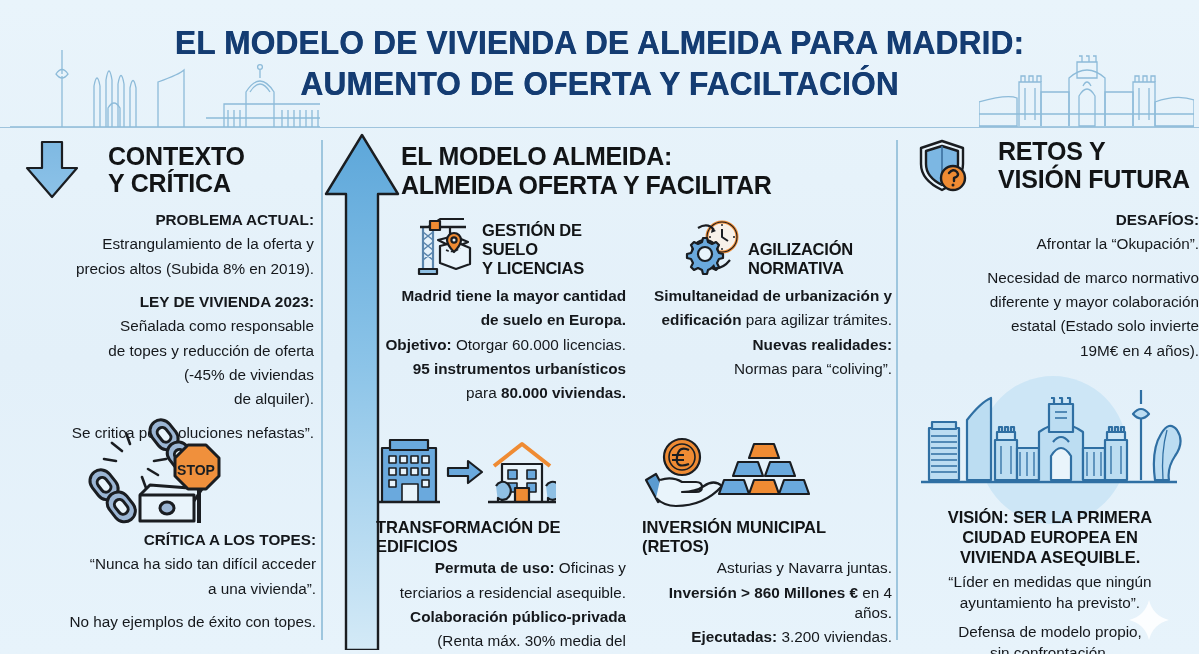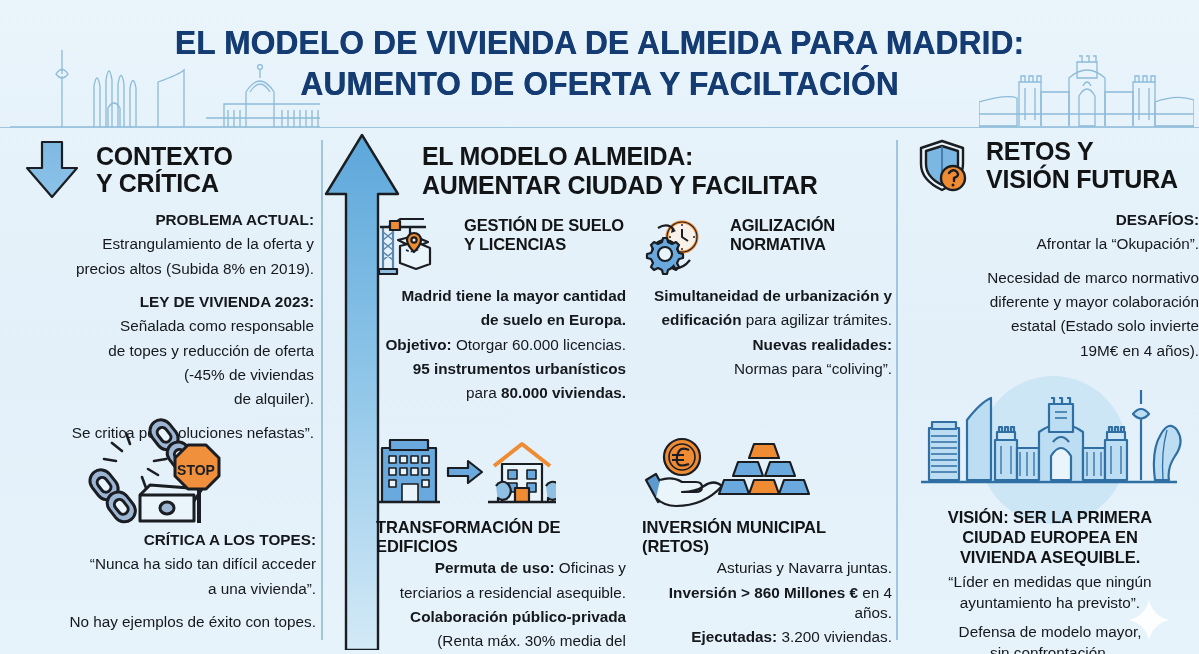--- a/index.html
+++ b/index.html
@@ -30,36 +30,36 @@
   .col { position:absolute; top:128px; }
   .col-left  { left:0;    width:322px; height:526px; }
   .col-mid   { left:322px;width:575px; height:526px; }
   .col-right { left:897px;width:274px; height:526px; }
 
   .vdiv { position:absolute; top:140px; width:2px; height:500px; background:#9ec6de; }
   .vdiv.v1 { left:321px; }
   .vdiv.v2 { left:896px; }
 
   
-  .colhead { display:flex; align-items:center; gap:16px; }
+  .colhead { display:flex; align-items:center; gap:28px; }
   .colhead h2 {
     font-size:25px; font-weight:bold; color:#121416; line-height:1.1;
     letter-spacing:-0.2px;
   }
 
   
   .txt { color:#15181c; font-size:15.3px; line-height:1.33;text-align:right; }
   .txt p { margin-bottom:4px; }
   .txt b, .txt strong { font-weight:bold; }
   .gap { height:9px; }
 
   .secthead { font-size:16.5px; font-weight:bold; color:#121416; line-height:1.14; letter-spacing:-0.1px; }
 
   
-  .iconhead { display:flex; align-items:flex-start; gap:26px; margin-bottom:8px; }
+  .iconhead { display:flex; align-items:flex-end; gap:4px; margin-bottom:8px;padding-left:40px; }
   .iconhead h3 { font-size:16.5px; font-weight:bold; color:#121416; line-height:1.15; letter-spacing:-0.2px; }
 
   .center { text-align:center;margin-top:20px; }
 
   
   .arrow-down { width:56px; height:60px; flex:0 0 auto; }
   .arrow-up-big { position:absolute; left:323px; top:132px; width:78px; height:518px; }
 
   .mid-grid { position:absolute; left:54px; top:88px; width:520px; }
   .mid-row { display:flex; gap:16px; }
@@ -219,24 +219,24 @@
         <stop offset="0%" stop-color="#5da7da"></stop>
         <stop offset="45%" stop-color="#8cc4e8"></stop>
         <stop offset="100%" stop-color="#d4eaf7"></stop>
       </linearGradient>
     </defs>
     <path d="M39 3 L75 62 H55 V518 H23 V62 H3 Z" fill="url(#gup)" stroke="#1a1d21" stroke-width="2.4" stroke-linejoin="round"></path>
   </svg>
 
   <div class="col col-mid">
 
-    <div style="position:absolute; left:100px; top:14px; width:470px;">
+    <div style="position:absolute; left:79px; top:14px; width:470px;">
       <h2 style="font-size:25px; font-weight:bold; color:#121416; line-height:1.14; letter-spacing:-0.3px;">
         <span>EL MODELO ALMEIDA:</span><br>
-        <span>AUMENTAR CIUDAD Y FACILITAR</span>
+        <span>ALMEIDA OFERTA Y FACILITAR</span>
       </h2>
     </div>
 
     <div class="mid-grid">
 
       <div class="mid-row">
 
         <div class="mcell">
           <div class="iconhead">
             <svg style="width:62px;height:62px;flex:0 0 auto" viewBox="0 0 62 62">
@@ -462,18 +462,18 @@
       <div class="secthead" style="line-height:1.2">
         <div>VISIÓN: SER LA PRIMERA</div>
         <div>CIUDAD EUROPEA EN</div>
         <div>VIVIENDA ASEQUIBLE.</div>
       </div>
       <div class="note" style="margin-top:5px">
         <div>“Líder en medidas que ningún</div>
         <div>ayuntamiento ha previsto”.</div>
       </div>
       <div class="note" style="margin-top:9px">
-        <div>Defensa de modelo mayor,</div>
+        <div>Defensa de modelo propio,</div>
         <div>sin confrontación.</div>
       </div>
     </div>
   </div>
 </div>
 
 </body></html>

